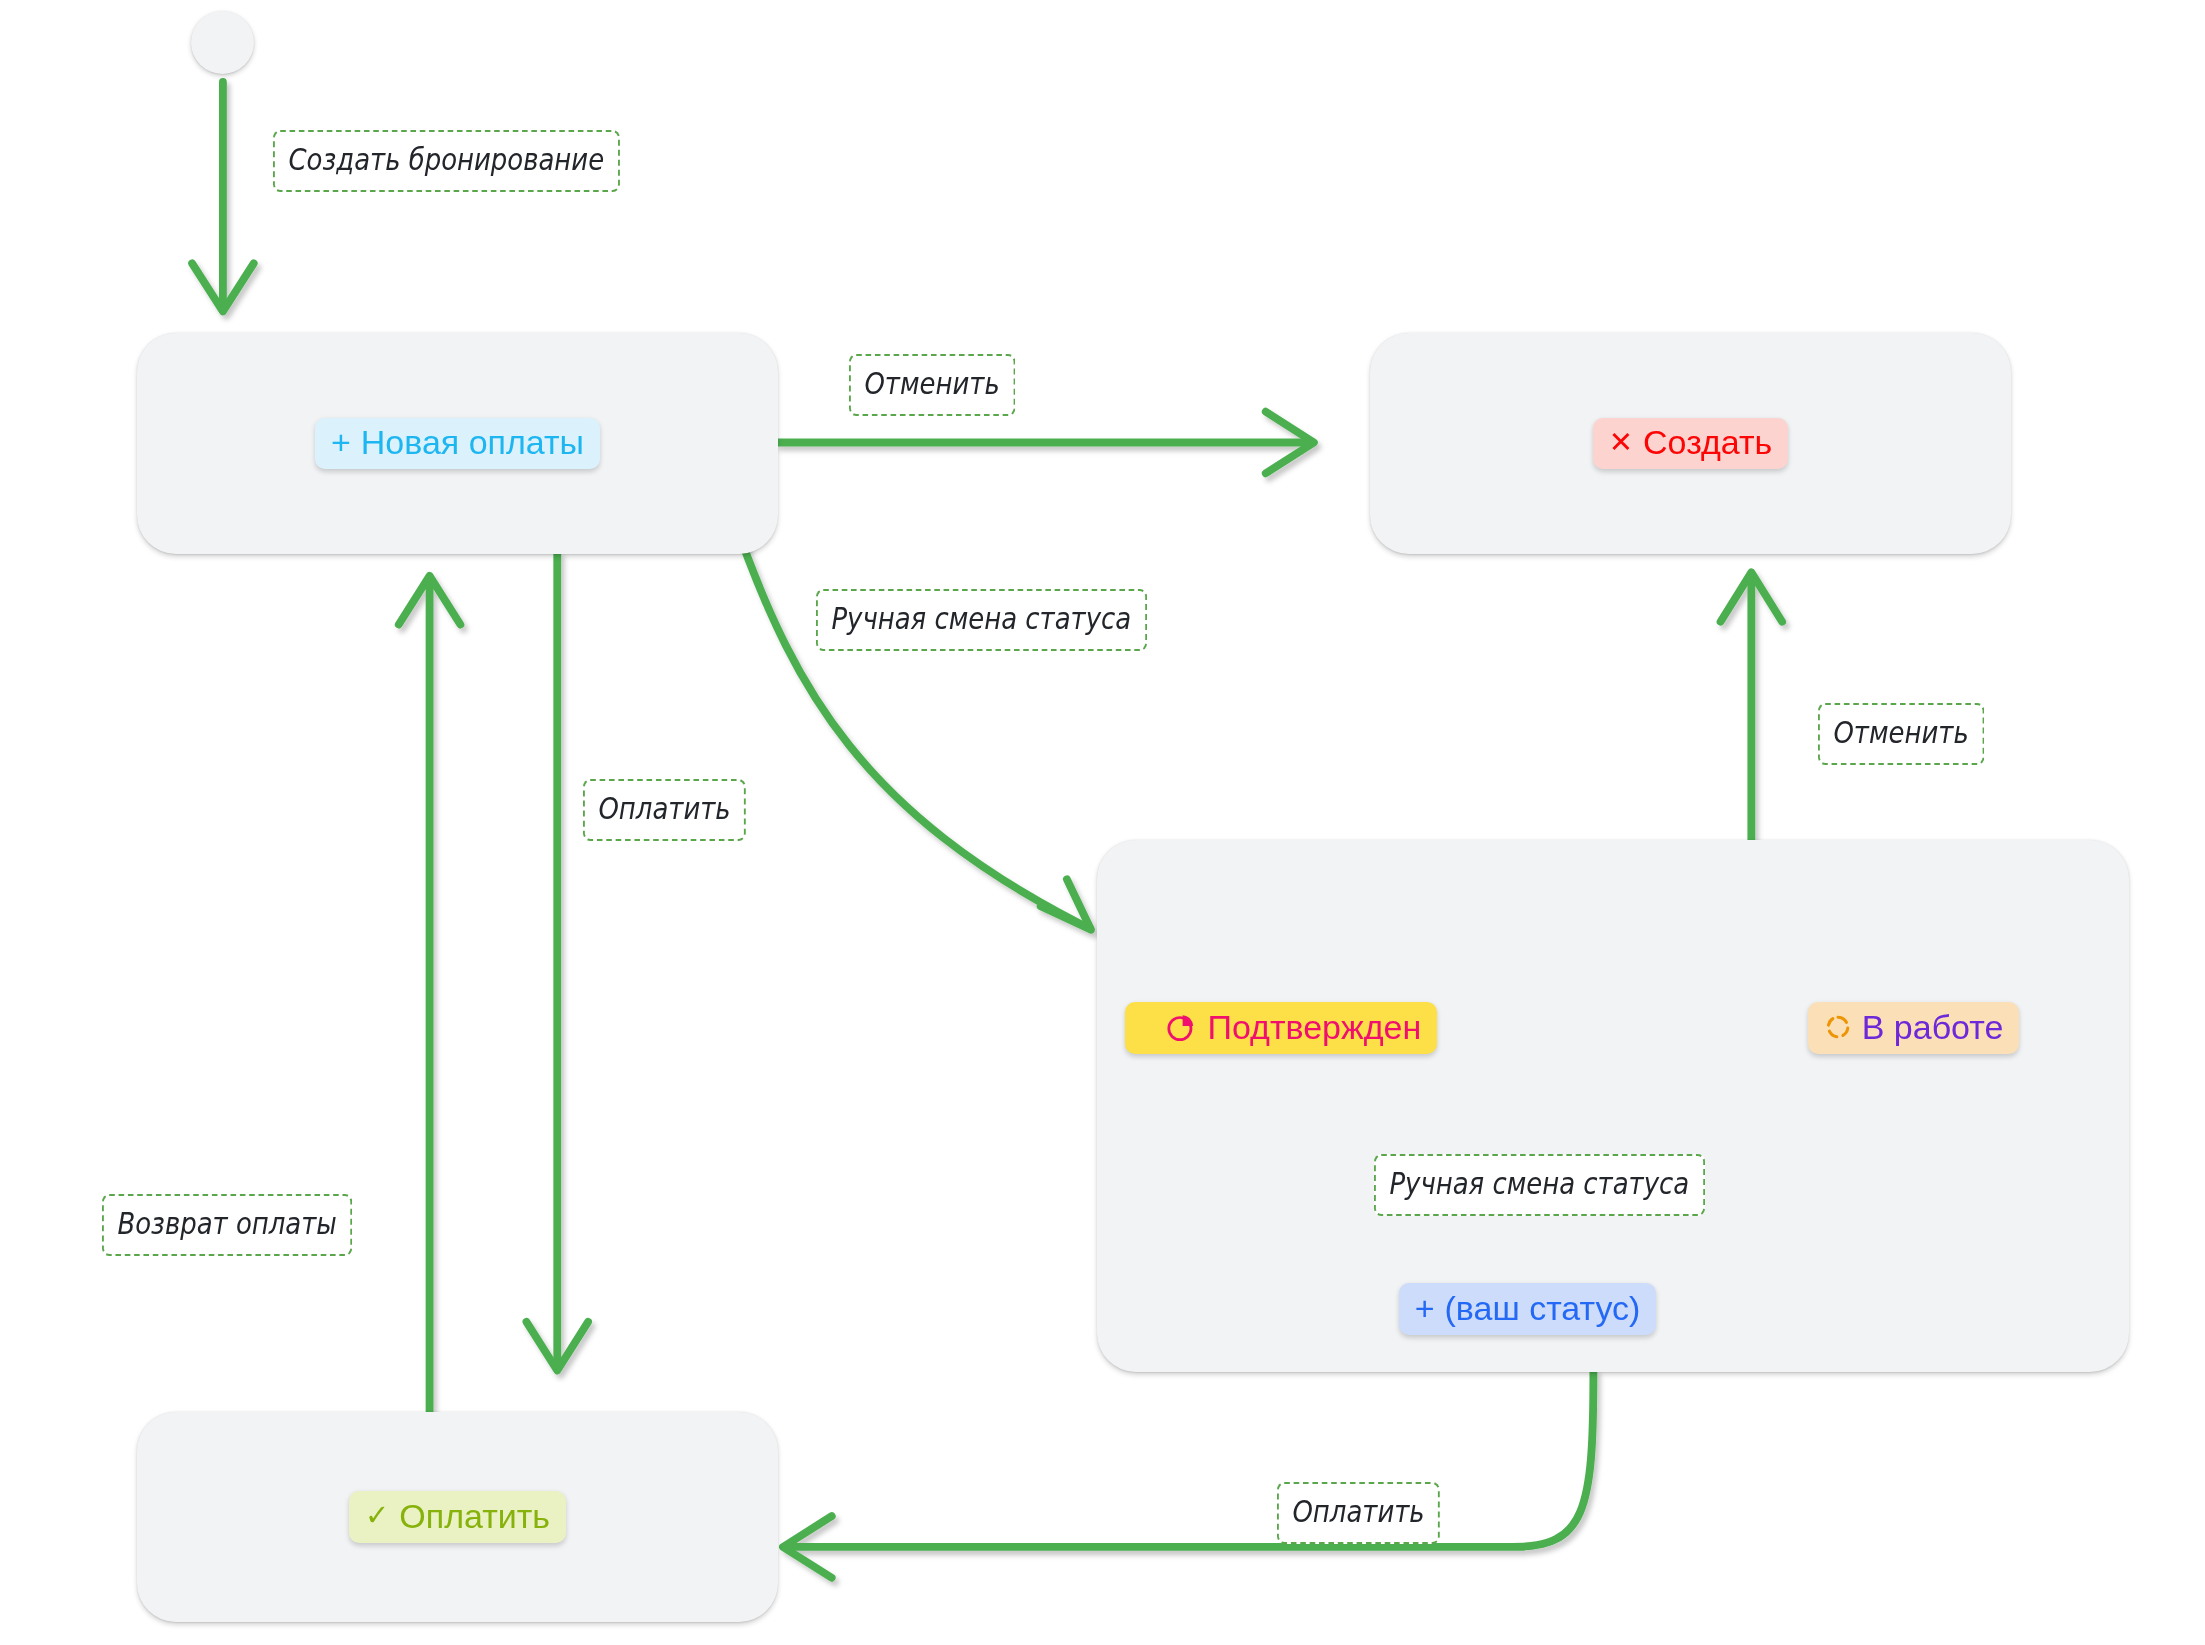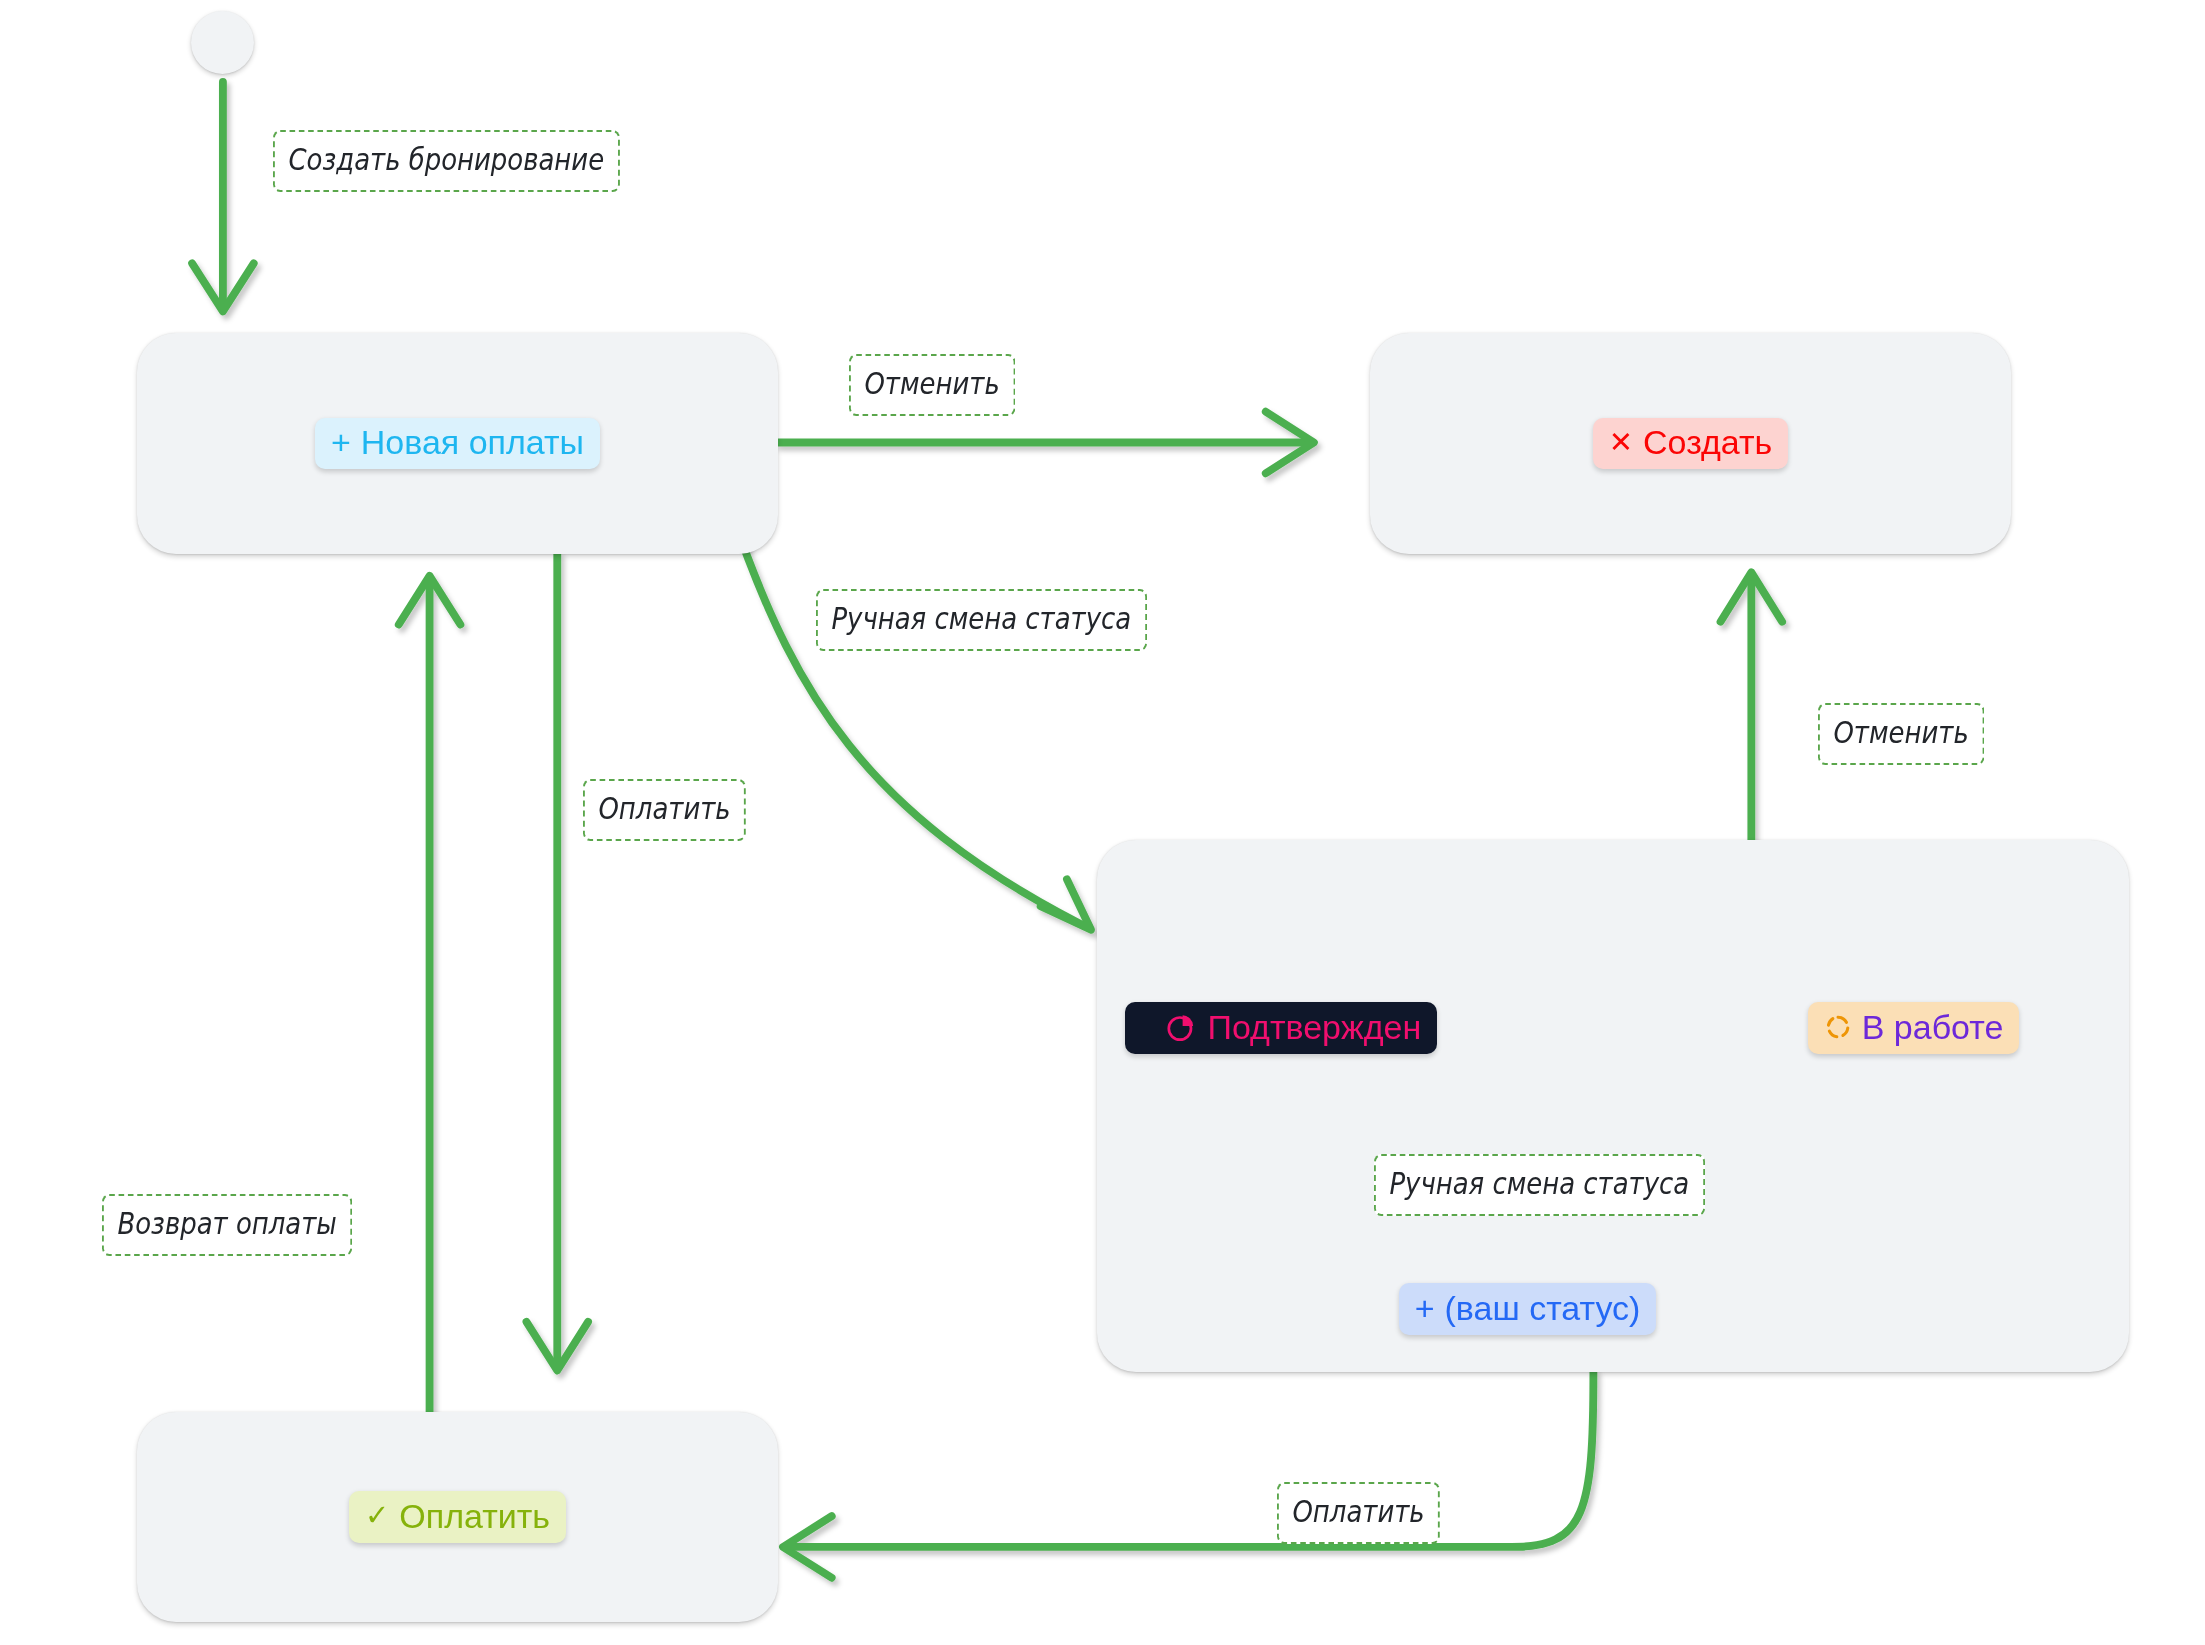--- a/index.html
+++ b/index.html
@@ -63,21 +63,21 @@
     display: inline-flex;
     align-items: center;
     justify-content: center;
     line-height: 1;
   }
   .pill .pill-text { display: inline-block; }
 
   .pill-new      { background: #dbf2fd; color: #1eb6f0; }
   .pill-cancel   { background: #fdd3d0; color: #fb0505; }
   .pill-done     { background: #eaf2c4; color: #86b20b; }
-  .pill-conf     { background: #0f172a; color: #f00f6e; padding-left: 40px; }
+  .pill-conf     { background: #fde047; color: #f00f6e; padding-left: 40px; }
   .pill-work     { background: #fbdfb6; color: #6d28d9; }
   .pill-your     { background: #ccdcfa; color: #2469f5; }
 
   .glyph-plus { font-size: 34px; font-weight: 400; }
   .glyph-x    { font-size: 29px; font-weight: 400; }
   .glyph-check{ font-size: 29px; font-weight: 400; }
 
   
   .edge-label {
     position: absolute;

